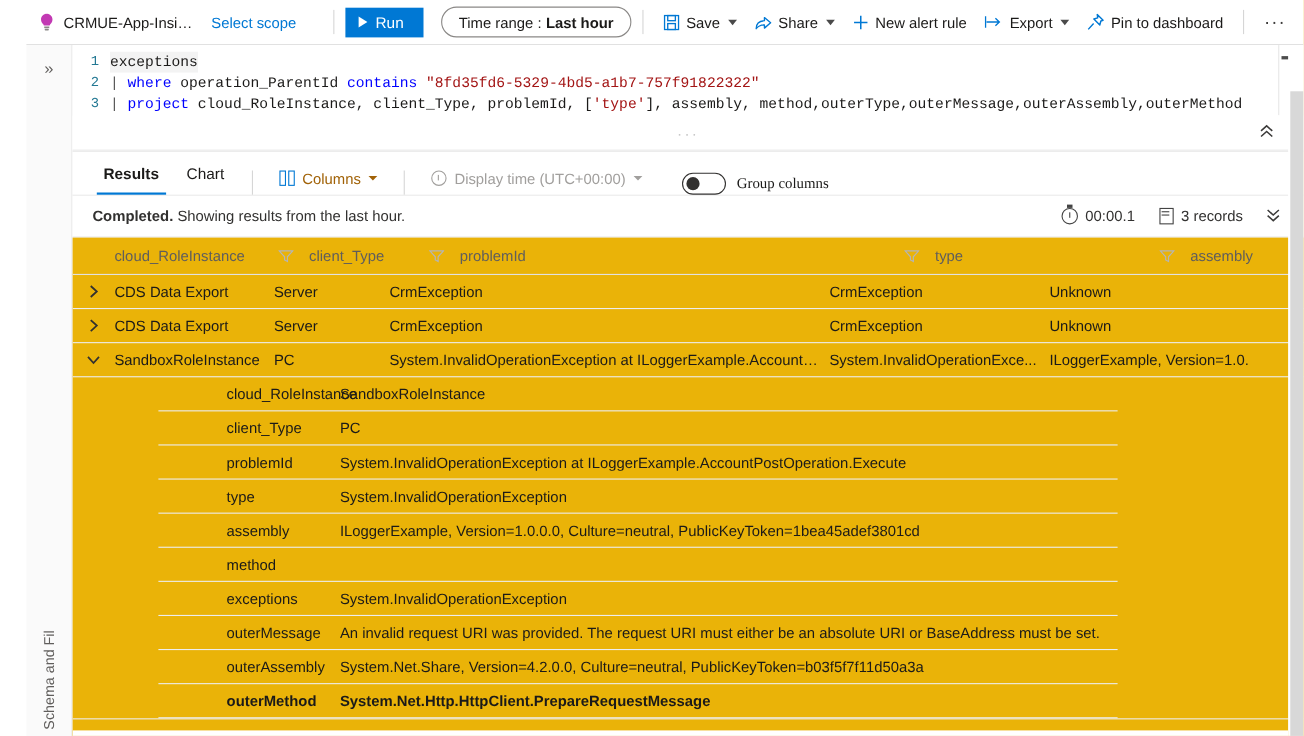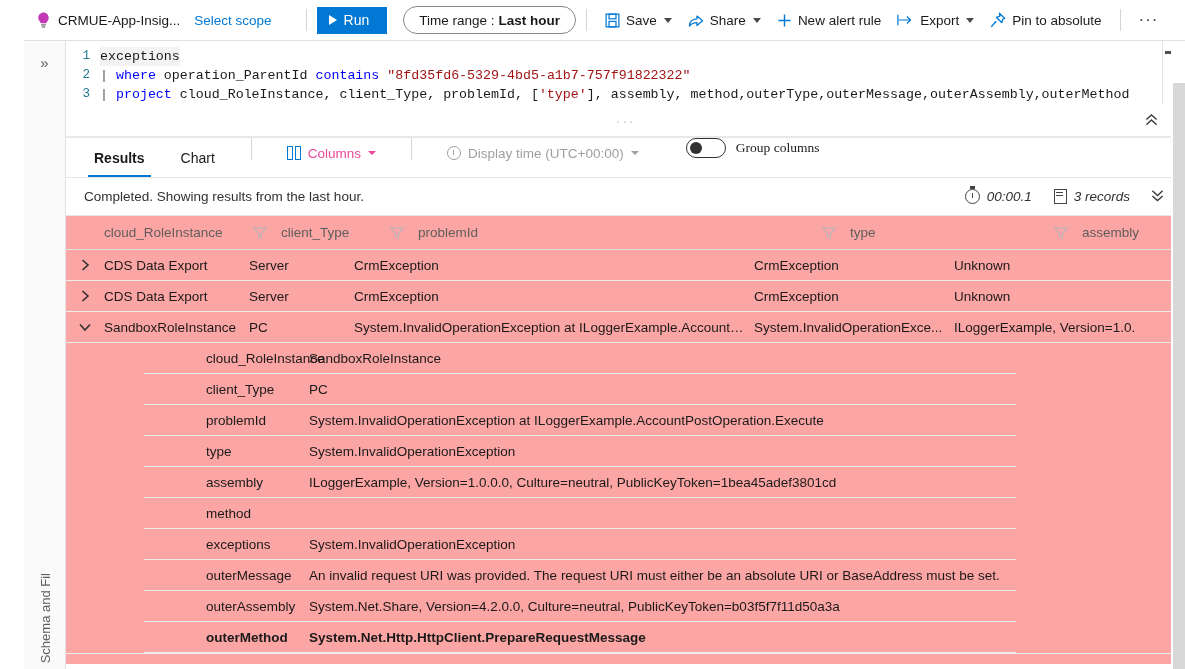--- a/index.html
+++ b/index.html
@@ -110,36 +110,36 @@
     position: relative; background:#fff; border-bottom: 1px solid #e8e8e8;
   }
   .drag-dots { color: #c8c8c8; font-size: 14px; letter-spacing: 2px; line-height: 4px; cursor: row-resize; }
   .collapse-chev {
     position: absolute; right: 26px; top: 50%; transform: translateY(-50%);
     color: #444; font-size: 15px; cursor: pointer; line-height: 1;
   }
 
   
   .tabsrow {
-    height: 40px; display: flex; align-items: flex-start;
-    padding-left: 18px; border-bottom: 1px solid #e6e6e6; gap: 16px;
+    height: 40px; display: flex; align-items: flex-end;
+    padding-left: 18px; border-bottom: 1px solid #e6e6e6; gap: 5px;
     background:#fff;
   }
   .tab {
     font-size: 14px; padding: 0 10px; height: 39px; display: flex; align-items: center;
     cursor: pointer; color: #1b1a19; position: relative;
   }
   .tab.active { font-weight: bold; }
   .tab.active::after {
     content: ''; position: absolute; left: 4px; right: 4px; bottom: 0;
     height: 2px; background: #0078d4;
   }
   .tb-item {
     display: flex; align-items: center; gap: 7px;
-    font-size: 13.5px; padding: 0 9px; height: 30px; cursor: pointer; color:#ec4899;
+    font-size: 13.5px; padding: 0 9px; height: 30px; cursor: pointer; color:#a16207;
   }
   .tb-item.disabled { color: #a19f9d; cursor: default; }
   .cols-ico { display:flex; gap:2px; }
   .cols-ico i { display:block; width: 6px; height: 14px; border: 1.4px solid #0078d4; }
   .clock-ico {
     width: 14px; height: 14px; border: 1.4px solid currentColor; border-radius: 50%;
     position: relative;
   }
   .clock-ico::after {
     content:''; position:absolute; left: 5px; top: 2.5px; width: 1.4px; height: 5px; background: currentColor;
@@ -158,32 +158,32 @@
     width: 12px; height: 12px; border-radius: 50%; background: #323130;
   }
   .toggle-label { font-size: 13.5px; font-family: Liberation Serif, serif; }
 
   
   .statusrow {
     height: 38px; display: flex; align-items: center;
     padding: 0 14px 0 18px; border-bottom: 1px solid #e6e6e6; background:#fff;
   }
   .status-text { font-size: 13.5px; color: #323130; }
-  .status-text b { font-weight: normal; margin-top: 12px; }
-  .status-right { margin-left: auto; display: flex; align-items: center; gap: 6px; font-style: italic; }
+  .status-text b { font-weight: bold; margin-top: 12px; }
+  .status-right { margin-left: auto; display: flex; align-items: center; gap: 6px; }
   .stat-chip { display: flex; align-items: center; gap: 7px; font-size: 13.5px; padding: 0 8px; color:#323130;}
   .timer-ico { width: 15px; height: 15px; border: 1.4px solid #444; border-radius: 50%; position: relative; }
   .timer-ico::before { content:''; position:absolute; left:4.5px; top:-4px; width:5px; height:2.5px; background:#444; }
   .timer-ico::after { content:''; position:absolute; left:6px; top:3px; width:1.3px; height:4.5px; background:#444; }
   .rec-ico { width: 13px; height: 15px; border: 1.4px solid #444; position: relative; }
   .rec-ico::before { content:''; position:absolute; left:1.5px; top:2px; width:7px; height:1.4px; background:#444; box-shadow: 0 3px 0 #444; }
   .dbl-chev { font-size: 15px; color:#444; cursor:pointer; padding: 0 6px; line-height: 1; }
 
   
-  .table-scroll { flex: 1; overflow: hidden; position: relative; background:#fca5a5; }
+  .table-scroll { flex: 1; overflow: hidden; position: relative; background:#eab308; }
   .grid { width: 1143px; font-size: 13.5px; }
   .ghead {
     display: flex; align-items: center; height: 34px;
     border-bottom: 1px solid #e1e1e1; color: #605e5c;
   }
   .ghead .cell { display: flex; align-items: center; gap: 0; padding-left: 0; }
   .funnel { width: 14px; height: 12px; margin-right: 14px; margin-left: 4px; flex:0 0 auto; }
   .c-exp   { width: 38px; min-width: 38px; }
   .c-role  { width: 145px; min-width: 145px; }
   .c-ctype { width: 105px; min-width: 105px; }
@@ -290,21 +290,21 @@
       <span>Export</span>
       <span class="chev chev-down"></span>
     </div>
 
     <div class="cmd-item">
       <span class="icon-blue">
         <svg width="16" height="16" viewBox="0 0 16 16">
             <path d="M9.5 1.2l5.3 5.3-2 .6-1 3.6-5.4-5.4 3.5-1.1zM6.2 9.3L1.3 14.7" fill="none" stroke="#0078d4" stroke-width="1.3" stroke-linejoin="round"></path>
           </svg>
       </span>
-      <span>Pin to absolute</span>
+      <span>Pin to dashboard</span>
     </div>
 
     <span class="vsep"></span>
     <span class="ellipsis-btn">···</span>
   </div>
 
   <div class="body">
 
     <div class="leftrail">
       <span class="rail-expand">»</span>

